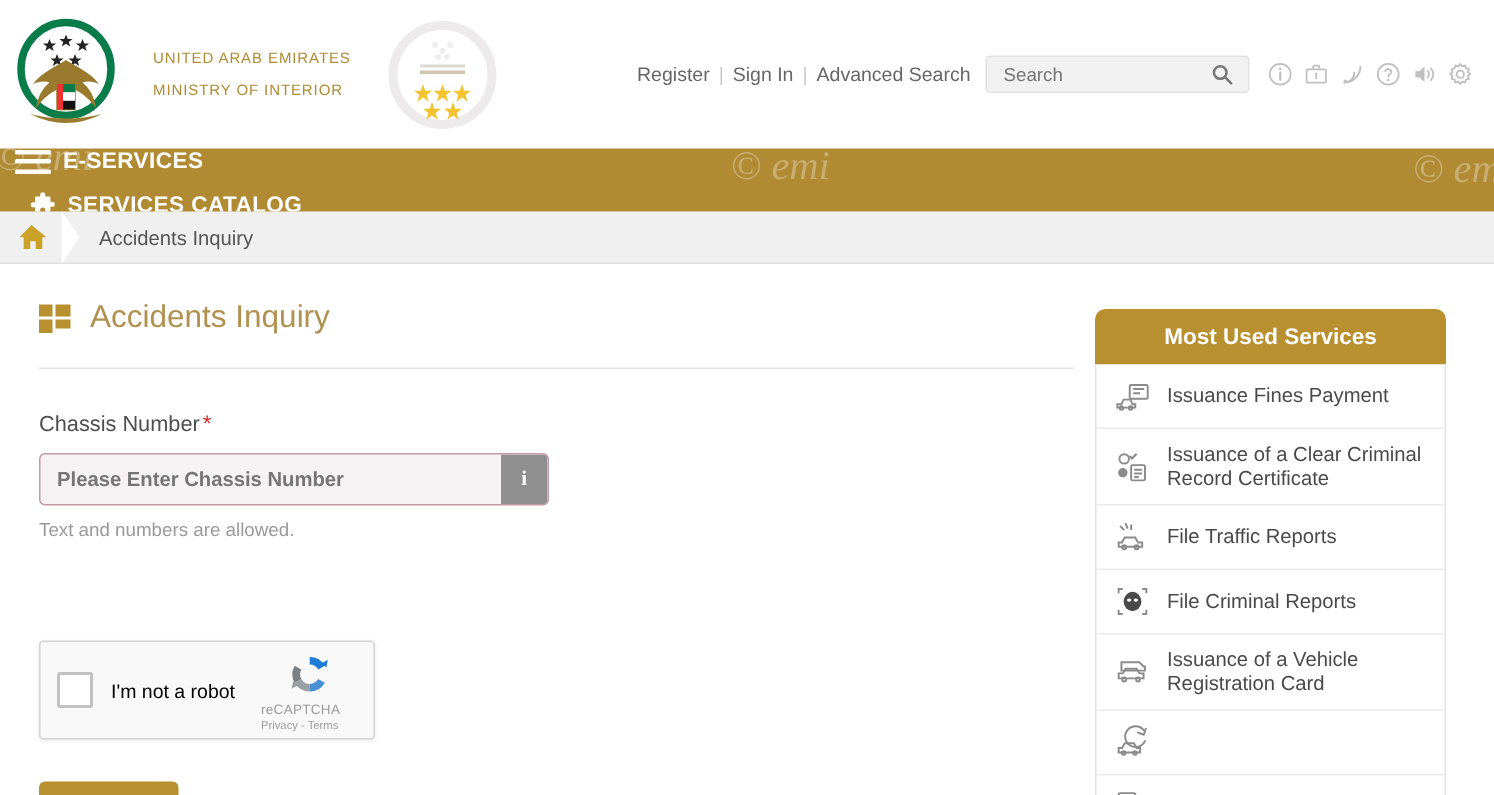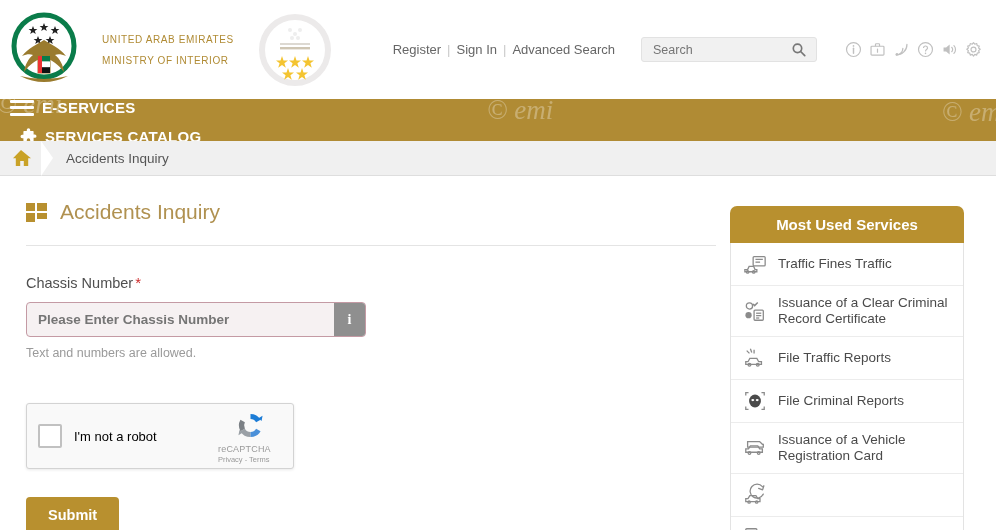--- a/index.html
+++ b/index.html
@@ -31,21 +31,21 @@
     font-size:10px;
     letter-spacing:.6px;
     line-height:21px;
     white-space:nowrap;
   }
   .stars-seal { margin-left:22px; width:78px; height:76px; position:relative; flex:0 0 auto;}
   .header-right {
     margin-left:auto;
     display:flex;
     align-items:center;
-    gap:16px;
+    gap:0;
   }
   .authlinks { font-size:13px; color:#666; white-space:nowrap; display:flex; align-items:center;}
   .authlinks a { color:#666; text-decoration:none; }
   .authlinks .sep { color:#c9c9c9; margin:0 6px; }
   .searchwrap {
     margin-left:10px;
     width:176px; height:25px;
     background:#f1f1f1;
     border:1px solid #e2e2e2;
     border-radius:3px;
@@ -146,22 +146,22 @@
     width:31px; background:#8f8f8f;
     display:flex; align-items:center; justify-content:center;
     color:#fff; font-size:14px; font-weight:bold;
     font-family:"Liberation Serif", serif;
     cursor:pointer;
   }
   .helper { margin-top:9px; font-size:12.5px; color:#9a9a9a; }
 
   
   .recaptcha {
-    margin-top:43px;
-    width:268px; height:66px;
+    margin-top:67px;
+    width:224px; height:66px;
     background:#f9f9f9;
     border:1px solid #d3d3d3;
     border-radius:3px;
     box-shadow:0 1px 3px rgba(0,0,0,.09);
     display:flex; align-items:center;
     padding:0 11px;
   }
   .rc-box {
     width:24px; height:24px; background:#fff;
     border:2px solid #c1c1c1; border-radius:2px;
@@ -389,21 +389,21 @@
 
       <div class="side-item">
         <svg class="side-icon" viewBox="0 0 26 26" fill="none" stroke="#8b8b8b" stroke-width="1.4">
           <rect x="11" y="5" width="13" height="10" rx="1"></rect>
           <line x1="13.5" y1="8" x2="21.5" y2="8"></line>
             <line x1="13.5" y1="11" x2="18.5" y2="11"></line>
           <path d="M2 19 h3 l1.6 -3.4 h5 L13 19 h2 v2.4 h-13 Z"></path>
           <circle cx="5" cy="21.6" r="1.3"></circle>
             <circle cx="11.6" cy="21.6" r="1.3"></circle>
         </svg>
-        <div class="side-label">Traffic Fines Traffic</div>
+        <div class="side-label">Issuance Fines Payment</div>
       </div>
 
       <div class="side-item">
         <svg class="side-icon" viewBox="0 0 26 26" fill="none" stroke="#8b8b8b" stroke-width="1.4">
           <circle cx="7" cy="7.5" r="3.4"></circle>
           <path d="M10.8 5.4 l1.8 1.8 3.4 -3.4" stroke-width="1.6"></path>
           <circle cx="6" cy="17.5" r="3.4" fill="#8b8b8b" stroke="none"></circle>
           <rect x="12" y="12" width="10" height="11" rx="1"></rect>
           <line x1="14.2" y1="15.4" x2="19.8" y2="15.4"></line>
             <line x1="14.2" y1="18" x2="19.8" y2="18"></line>

